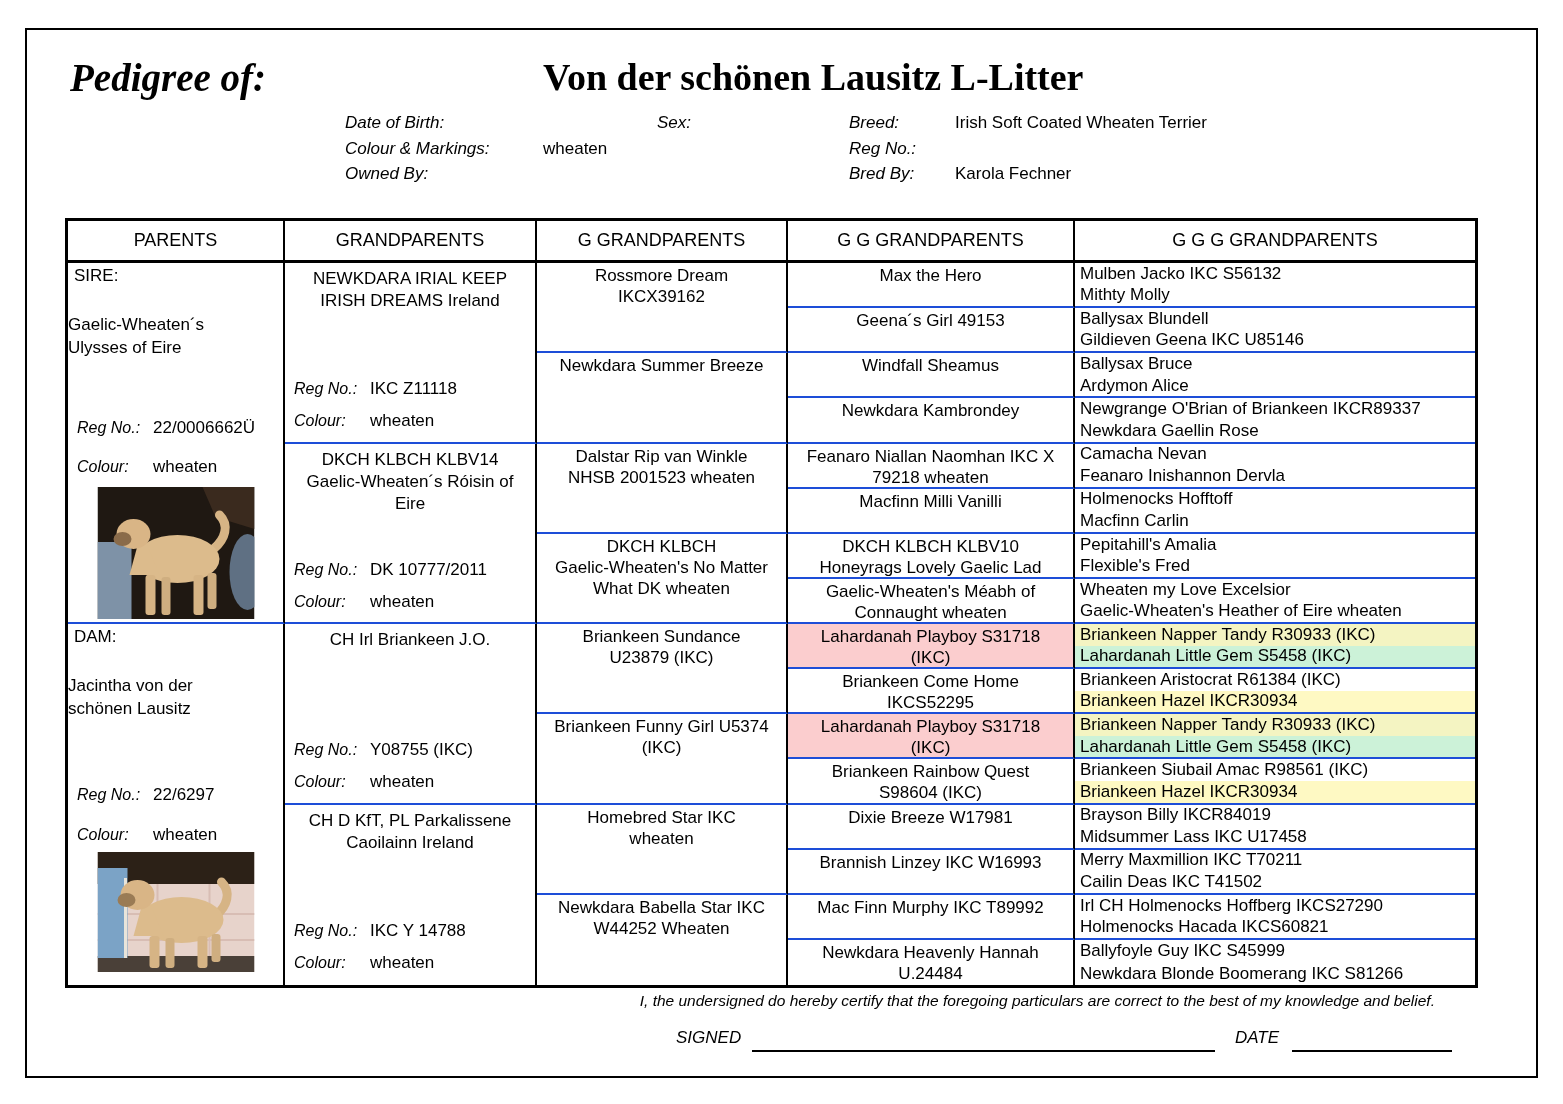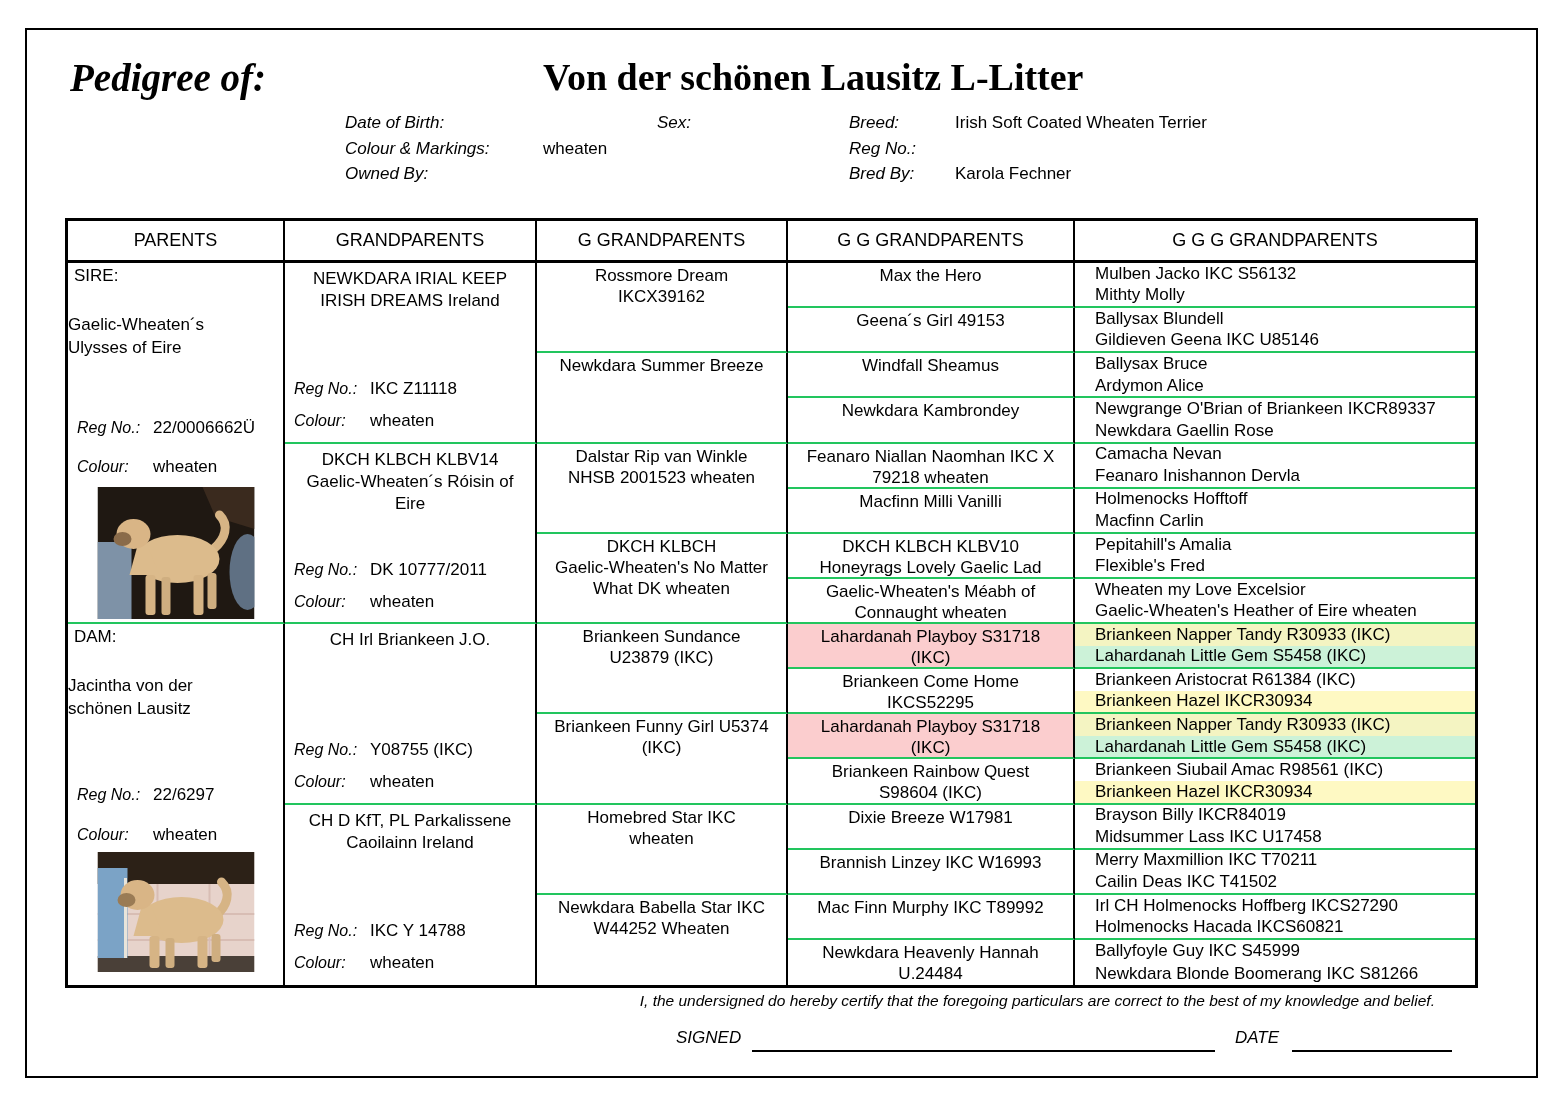--- a/index.html
+++ b/index.html
@@ -6,35 +6,35 @@
   .page{position:relative;width:1563px;height:1104px;background:#fff;font-family:"Liberation Sans",sans-serif;color:#000;overflow:hidden;}
   .page-border{position:absolute;left:25px;top:28px;width:1509px;height:1046px;border:2px solid #000;}
   
   .h-pedigree{position:absolute;left:70px;top:55px;font-family:"Liberation Serif",serif;font-style:italic;font-weight:bold;font-size:39px;}
   .h-title{position:absolute;left:543px;top:55px;font-family:"Liberation Serif",serif;font-weight:bold;font-size:38px;}
   .h-lbl{position:absolute;font-style:italic;font-size:17px;white-space:nowrap;}
   .h-val{position:absolute;font-size:17px;white-space:nowrap;}
   
   .pedigree-table{position:absolute;left:65px;top:218px;width:1413px;height:770px;border:3px solid #000;box-sizing:border-box;display:grid;grid-template-columns:217px 252px 251px 287px 400px;grid-template-rows:42px repeat(32,1fr);}
   .th{border-right:2px solid #000;border-bottom:3px solid #000;display:flex;align-items:center;justify-content:center;font-size:18px;}
-  .cell{border-right:2px solid #000;border-bottom:2px solid #22c55e;position:relative;overflow:hidden;}
+  .cell{border-right:2px solid #000;border-bottom:2px solid #1d4ed8;position:relative;overflow:hidden;}
   .no-r{border-right:none;}
   .no-b{border-bottom:none;}
   .g-name,.gg{white-space:pre-line;text-align:center;font-size:17px;line-height:21px;padding-top:2px;}
   .gp-name{white-space:pre-line;text-align:center;font-size:17px;line-height:22px;padding-top:5px;}
   .p-name{position:absolute;top:50px;left:0;right:0;text-align:left;font-size:17px;line-height:23px;white-space:pre-line;}
   .p-role{position:absolute;top:3px;left:6px;font-size:17px;}
   .meta{position:absolute;left:9px;font-size:17px;white-space:nowrap;}
   .meta .lbl{display:inline-block;width:76px;font-style:italic;font-size:16px;}
   .p-reg{top:155px;} .p-col{top:194px;}
   .gp-reg{top:116px;} .gp-col{top:148px;}
   .photo{position:absolute;left:50%;transform:translateX(-50%);}
   .photo-sire{top:224px;} .photo-dam{top:228px;}
   .pair{display:flex;flex-direction:column;}
-  .line{height:50%;display:flex;align-items:center;padding-left:20px;font-size:17px;}
+  .line{height:50%;display:flex;align-items:center;padding-left:5px;font-size:17px;}
   .hl-pink{background:#fbcdce;} .hl-yellow{background:#f4f4c2;} .hl-green{background:#ccf2d8;} .hl-blue{background:#fef9c3;}
   
   .f-certify{position:absolute;top:992px;right:128px;font-style:italic;font-size:15.5px;}
   .f-signed{position:absolute;left:676px;top:1028px;font-style:italic;font-size:17px;}
   .f-date{position:absolute;left:1235px;top:1028px;font-style:italic;font-size:17px;}
   .sig-line{position:absolute;top:1050px;border-bottom:2px solid #000;}
   .sig-line-1{left:752px;width:463px;}
   .sig-line-2{left:1292px;width:160px;}
 </style>
 </head>

